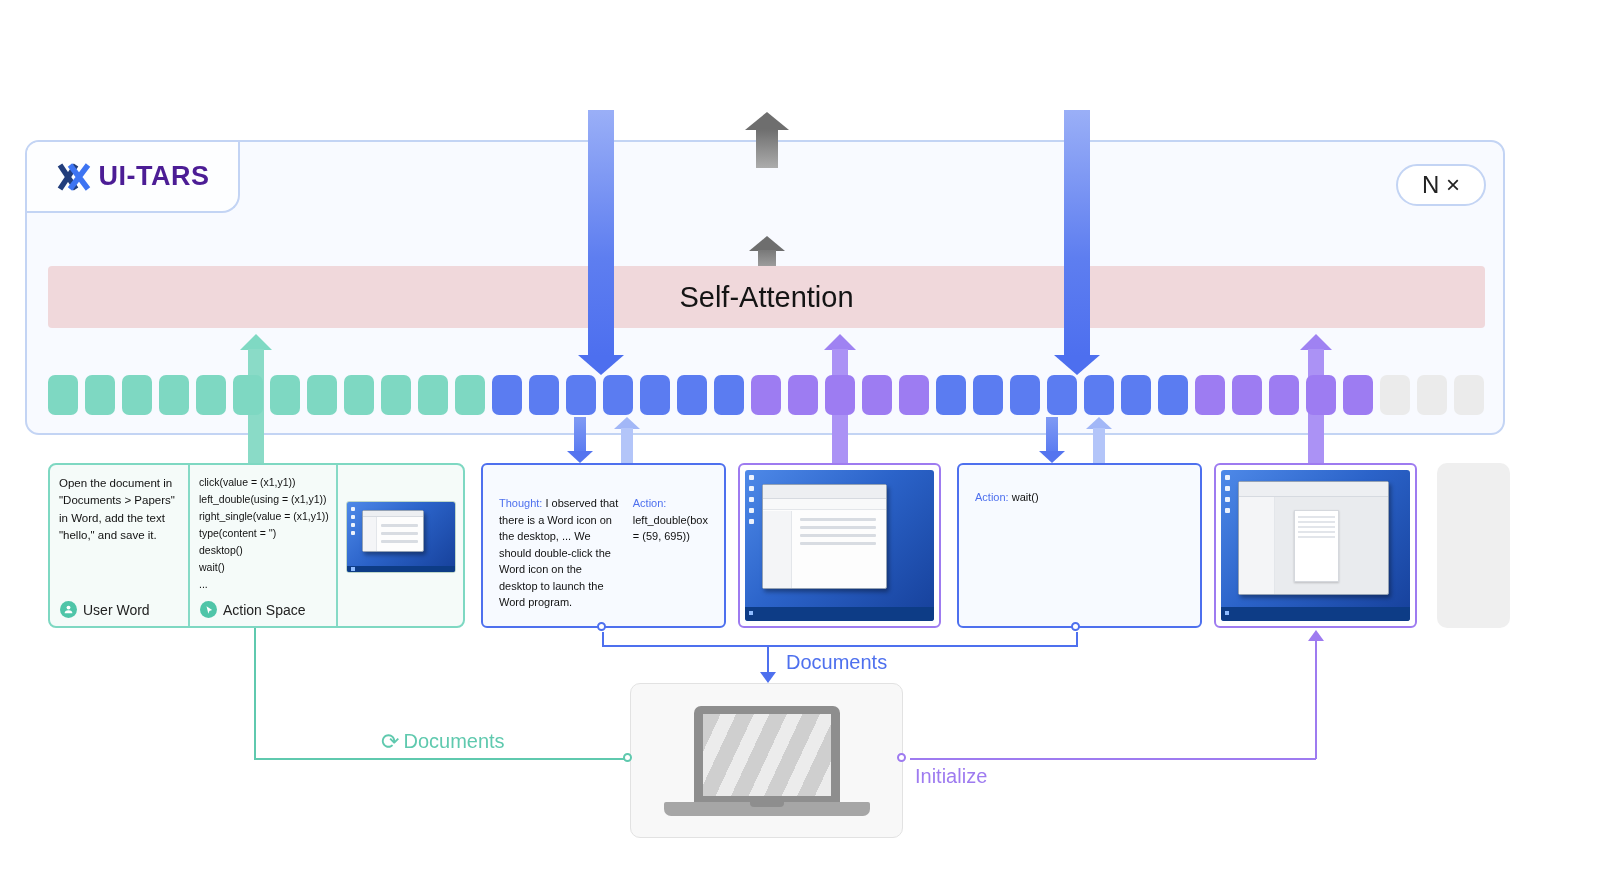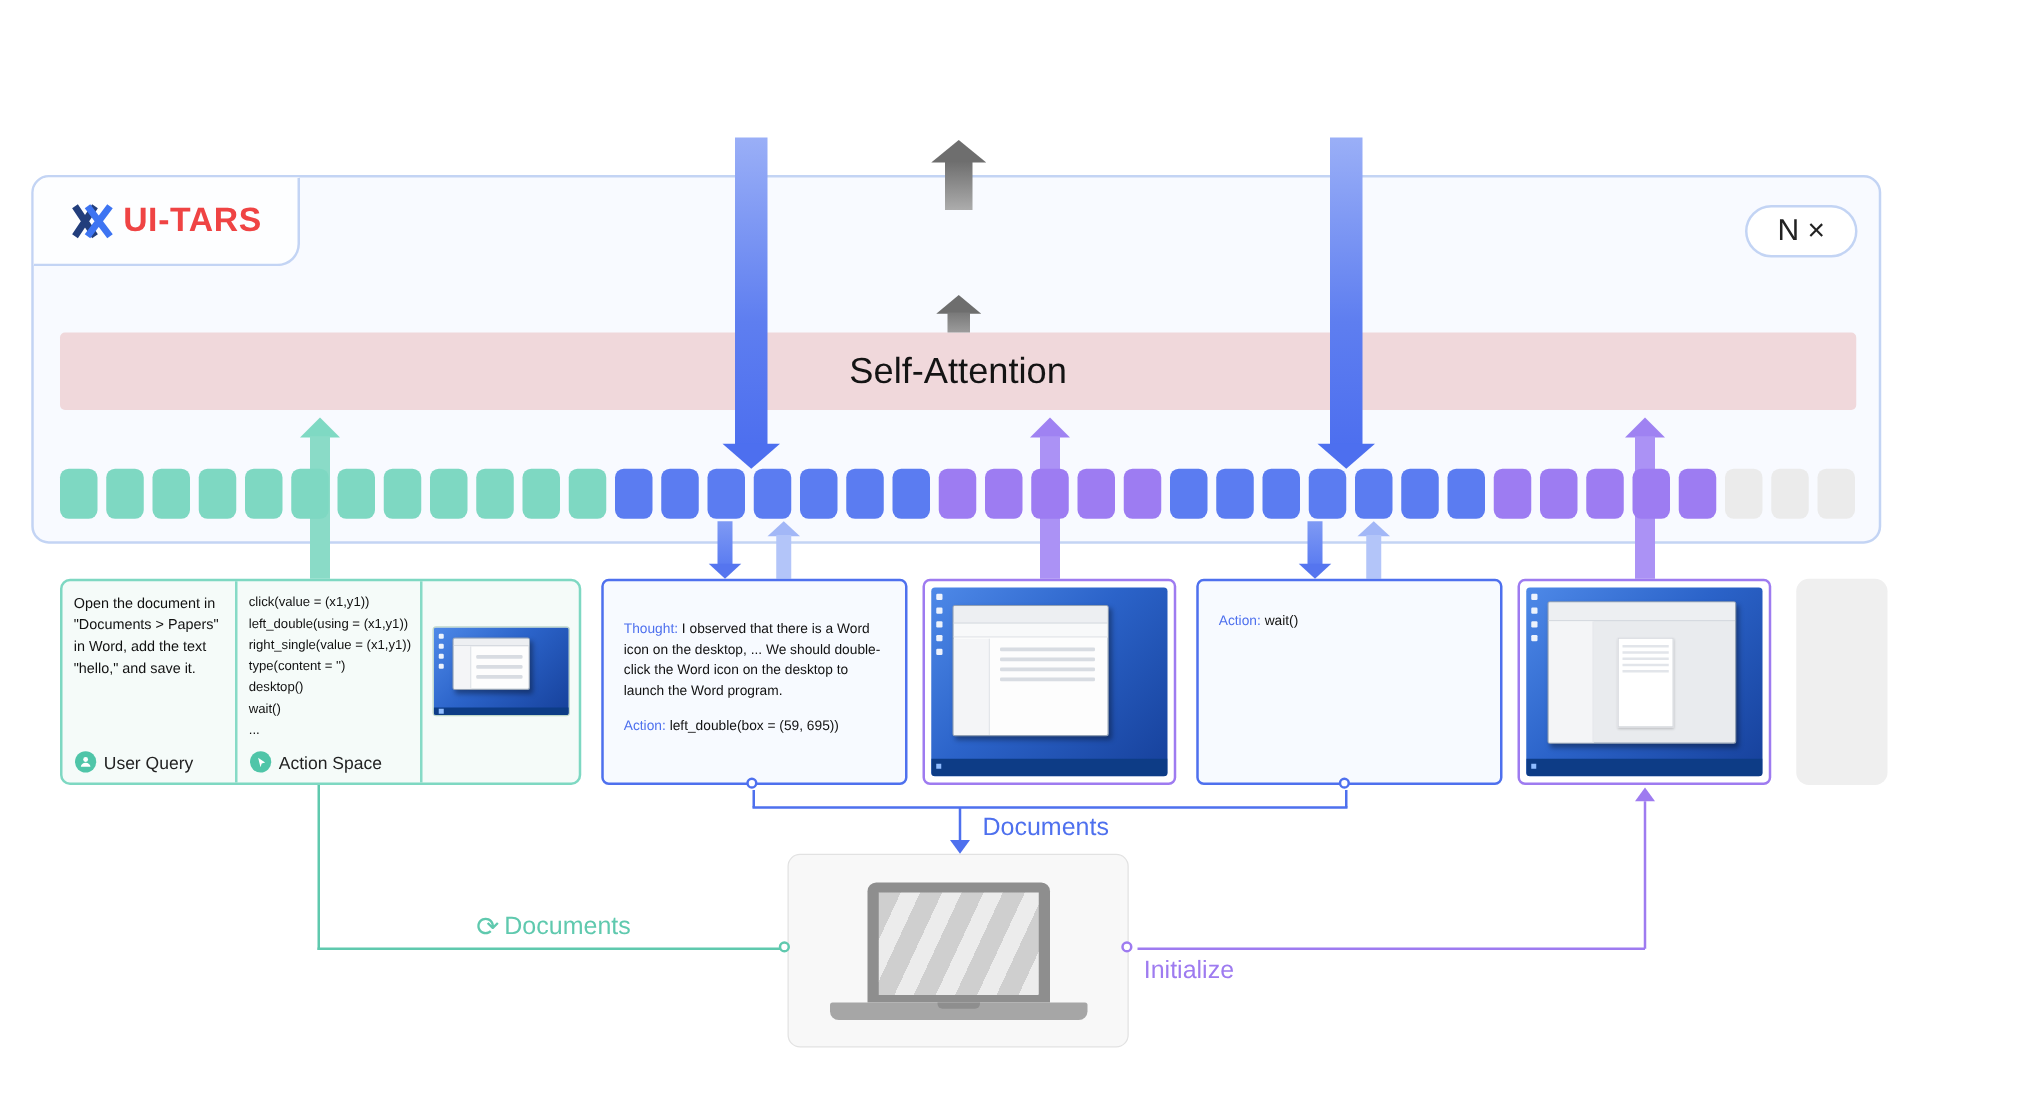--- a/index.html
+++ b/index.html
@@ -10,21 +10,21 @@
   .banner { position:absolute; left:28px; top:42px; width:1478px; height:68px;
             background:#5A7BF0; border-radius:10px; display:flex; align-items:center;
             justify-content:center; color:#fff; font-size:30px; font-weight:500; }
 
   
   .model-box { position:absolute; left:25px; top:140px; width:1480px; height:295px;
                border:2px solid #C3D4F4; border-radius:14px; background:#F8FAFF; }
   .logo-tab { position:absolute; left:27px; top:142px; width:213px; height:71px;
               background:#FDFEFF; border-right:2px solid #C3D4F4; border-bottom:2px solid #C3D4F4;
               border-radius:12px 0 18px 0; display:flex; align-items:center; justify-content:center; gap:7px; }
-  .logo-text { font-size:27px; font-weight:800; color:#ef4444; letter-spacing:.5px; }
+  .logo-text { font-size:27px; font-weight:800; color:#4c1d95; letter-spacing:.5px; }
   .mlp-bar { position:absolute; left:310px; top:170px; width:915px; height:62px; background:#D8D8D8;
              border-radius:4px; display:flex; align-items:center; justify-content:center;
              font-size:29px; color:#141414; }
   .attn-bar { position:absolute; left:48px; top:266px; width:1437px; height:62px; background:#F0D8DB;
               border-radius:4px; display:flex; align-items:center; justify-content:center;
               font-size:29px; color:#141414; }
   .n-badge { position:absolute; left:1396px; top:164px; width:90px; height:42px; background:#fff;
              border:2px solid #C3D4F4; border-radius:21px; display:flex; align-items:center;
              justify-content:center; font-size:24px; color:#222; }
 
@@ -83,21 +83,21 @@
   .col-as { width:148px; border-right:2px solid #86DAC6; padding:9px 9px; }
   .col-shot { flex:1; display:flex; justify-content:center; align-items:flex-start; }
   .small-text { font-size:11.5px; line-height:1.5; color:#111; }
   .code-lines .code-line { font-size:10.5px; line-height:1.62; color:#111; white-space:nowrap; }
   .panel-label { position:absolute; left:10px; bottom:8px; display:flex; align-items:center; gap:6px; }
   .label-text { font-size:14px; color:#222; font-weight:500; }
   .icon-circle { width:17px; height:17px; border-radius:50%; background:#4FC5A8;
                  display:flex; align-items:center; justify-content:center; flex:0 0 auto; }
 
   .thought-card { width:245px; background:#F7FAFF; border:2px solid #4E70EE; border-radius:6px;
-                  padding:30px 16px 14px; display:flex; flex-direction:column; gap:12px; }
+                  padding:30px 16px 14px; display:flex; flex-direction:row; gap:12px; }
   .tc-1 { left:481px; } .tc-2 { left:957px; padding-top:24px; }
   .tc-text { font-size:11px; line-height:1.5; color:#111; }
   .accent { color:#4E70EE; }
 
   .shot-card-frame { width:203px; background:#fff; border:2px solid #9E7BF0; border-radius:6px; }
   .sc-1 { left:738px; } .sc-2 { left:1214px; }
 
   .next-card { left:1437px; width:73px; background:#EFEFEF; border-radius:10px; }
 
   
@@ -281,21 +281,21 @@
   <div class="card group-teal">
     <div class="col col-uq">
       <p class="small-text">Open the document in "Documents &gt; Papers" in Word, add the text "hello," and save it.</p>
       <div class="panel-label">
         <span class="icon-circle">
           <svg width="11" height="11" viewBox="0 0 16 16">
               <circle cx="8" cy="5.2" r="2.8" fill="#fff"></circle>
               <path d="M2.4 13.6 a5.6 4.6 0 0 1 11.2 0 z" fill="#fff"></path>
             </svg>
         </span>
-        <span class="label-text">User Query</span>
+        <span class="label-text">User Word</span>
       </div>
     </div>
     <div class="col col-as">
       <div class="code-lines">
           <div class="code-line">click(value = (x1,y1))</div>
           <div class="code-line">left_double(using = (x1,y1))</div>
           <div class="code-line">right_single(value = (x1,y1))</div>
           <div class="code-line">type(content = '')</div>
           <div class="code-line">desktop()</div>
           <div class="code-line">wait()</div>

